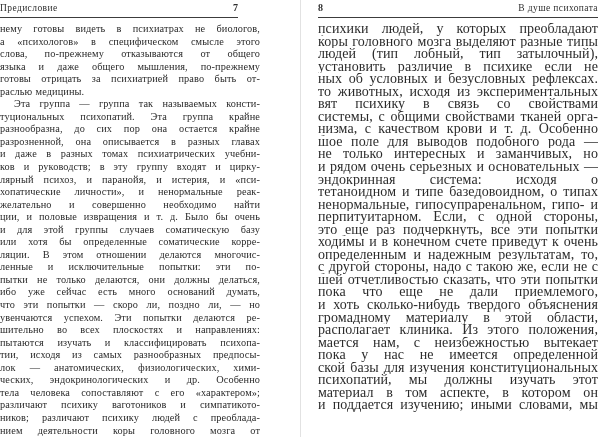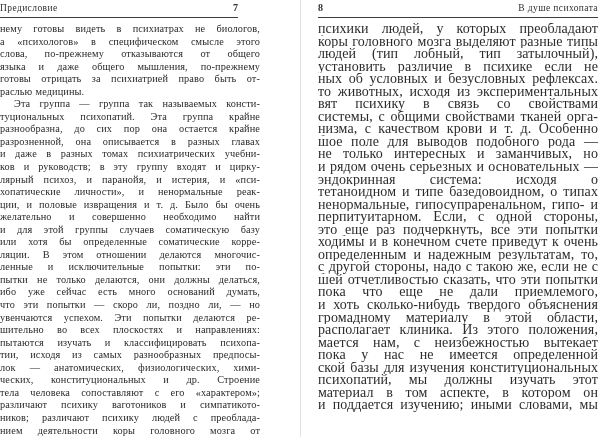--- a/index.html
+++ b/index.html
@@ -72,35 +72,35 @@
         <div class="line">готовы отрицать за психиатрией право быть от-</div>
         <div class="line para-end">раслью медицины.</div>
         <div class="line para-start">Эта группа — группа так называемых консти-</div>
         <div class="line">туциональных психопатий. Эта группа крайне</div>
         <div class="line">разнообразна, до сих пор она остается крайне</div>
         <div class="line">разрозненной, она описывается в разных главах</div>
         <div class="line">и даже в разных томах психиатрических учебни-</div>
         <div class="line">ков и руководств; в эту группу входят и цирку-</div>
         <div class="line">лярный психоз, и паранойя, и истерия, и «пси-</div>
         <div class="line">хопатические личности», и ненормальные реак-</div>
+        <div class="line">желательно и совершенно необходимо найти</div>
         <div class="line">ции, и половые извращения и т. д. Было бы очень</div>
-        <div class="line">желательно и совершенно необходимо найти</div>
         <div class="line">и для этой группы случаев соматическую базу</div>
         <div class="line">или хотя бы определенные соматические корре-</div>
         <div class="line">ляции. В этом отношении делаются многочис-</div>
         <div class="line">ленные и исключительные попытки: эти по-</div>
         <div class="line">пытки не только делаются, они должны делаться,</div>
         <div class="line">ибо уже сейчас есть много оснований думать,</div>
         <div class="line">что эти попытки — скоро ли, поздно ли, — но</div>
         <div class="line">увенчаются успехом. Эти попытки делаются ре-</div>
         <div class="line">шительно во всех плоскостях и направлениях:</div>
         <div class="line">пытаются изучать и классифицировать психопа-</div>
         <div class="line">тии, исходя из самых разнообразных предпосы-</div>
         <div class="line">лок — анатомических, физиологических, хими-</div>
-        <div class="line">ческих, конституциональных и др. Строение</div>
+        <div class="line">ческих, эндокринологических и др. Особенно</div>
         <div class="line">тела человека сопоставляют с его «характером»;</div>
         <div class="line">различают психику ваготоников и симпатикото-</div>
         <div class="line">ников; различают психику людей с преоблада-</div>
         <div class="line">нием деятельности коры головного мозга от</div>
       </div>
   </div>
 
   <div class="divider"></div>
 
   <div class="page page-right">

